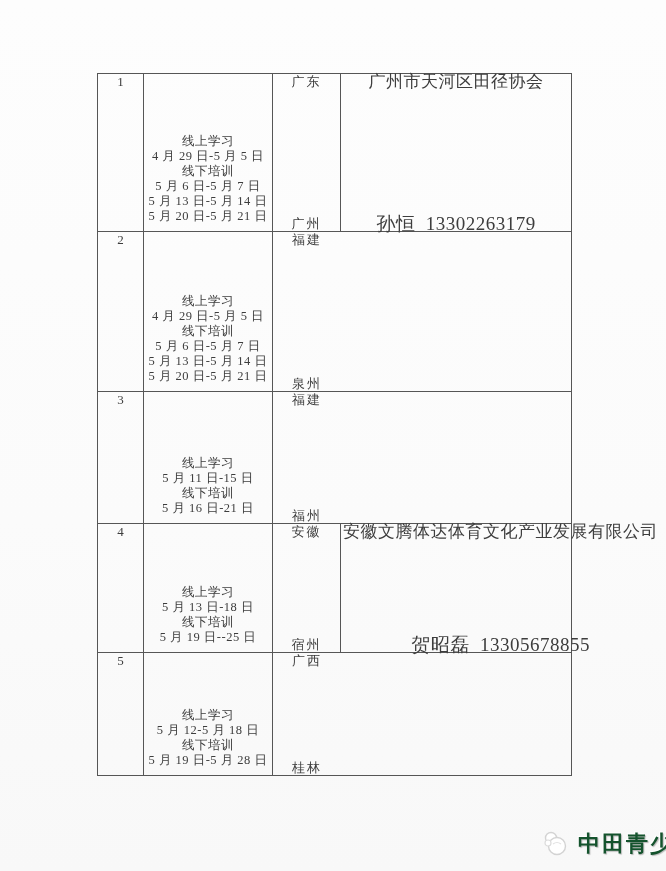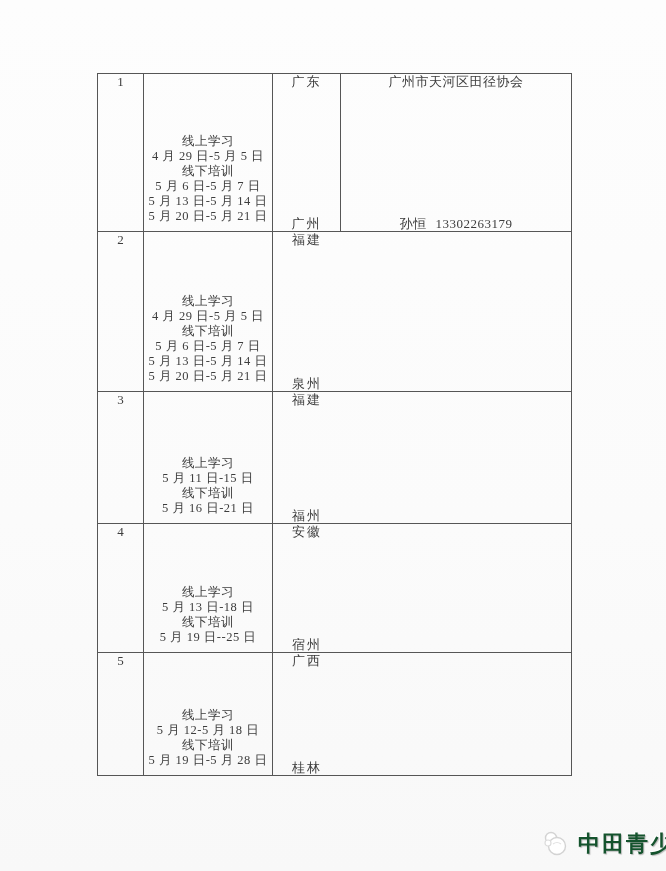--- a/index.html
+++ b/index.html
@@ -66,27 +66,27 @@
   .loc-cell { gap: 21px; }
   .loc-line {
     font-size: 13px;
     letter-spacing: 2px;
     line-height: 15px;
     white-space: nowrap;
   }
 
   .org-cell { gap: 20px; padding: 0 2px; }
   .org-name {
-    font-size: 13px;
+    font-size: 17px;
     letter-spacing: 0.5px;
     white-space: nowrap;
     line-height: 15px;
   }
   .contact-line {
-    font-size: 13px;
+    font-size: 19px;
     letter-spacing: 0.5px;
     word-spacing: 5px;
     white-space: nowrap;
     line-height: 15px;
   }
 
   
   .watermark {
     position: absolute;
     left: 539px;
@@ -174,20 +174,24 @@
     <div class="tcell schedule-cell">
         <div class="schedule-line">线上学习</div>
         <div class="schedule-line">5 月 13 日-18 日</div>
         <div class="schedule-line">线下培训</div>
         <div class="schedule-line">5 月 19 日--25 日</div>
       </div>
     <div class="tcell loc-cell">
         <div class="loc-line">安徽</div>
         <div class="loc-line">宿州</div>
       </div>
+    <div class="tcell org-cell">
+      <div class="org-name">安徽文腾体达体育文化产业发展有限公司</div>
+      <div class="contact-line">贺昭磊 13305678855</div>
+    </div>
   </div>
 
   <div class="trow">
     <div class="tcell num-cell">
       <div>5</div>
     </div>
     <div class="tcell schedule-cell">
         <div class="schedule-line">线上学习</div>
         <div class="schedule-line">5 月 12-5 月 18 日</div>
         <div class="schedule-line">线下培训</div>

